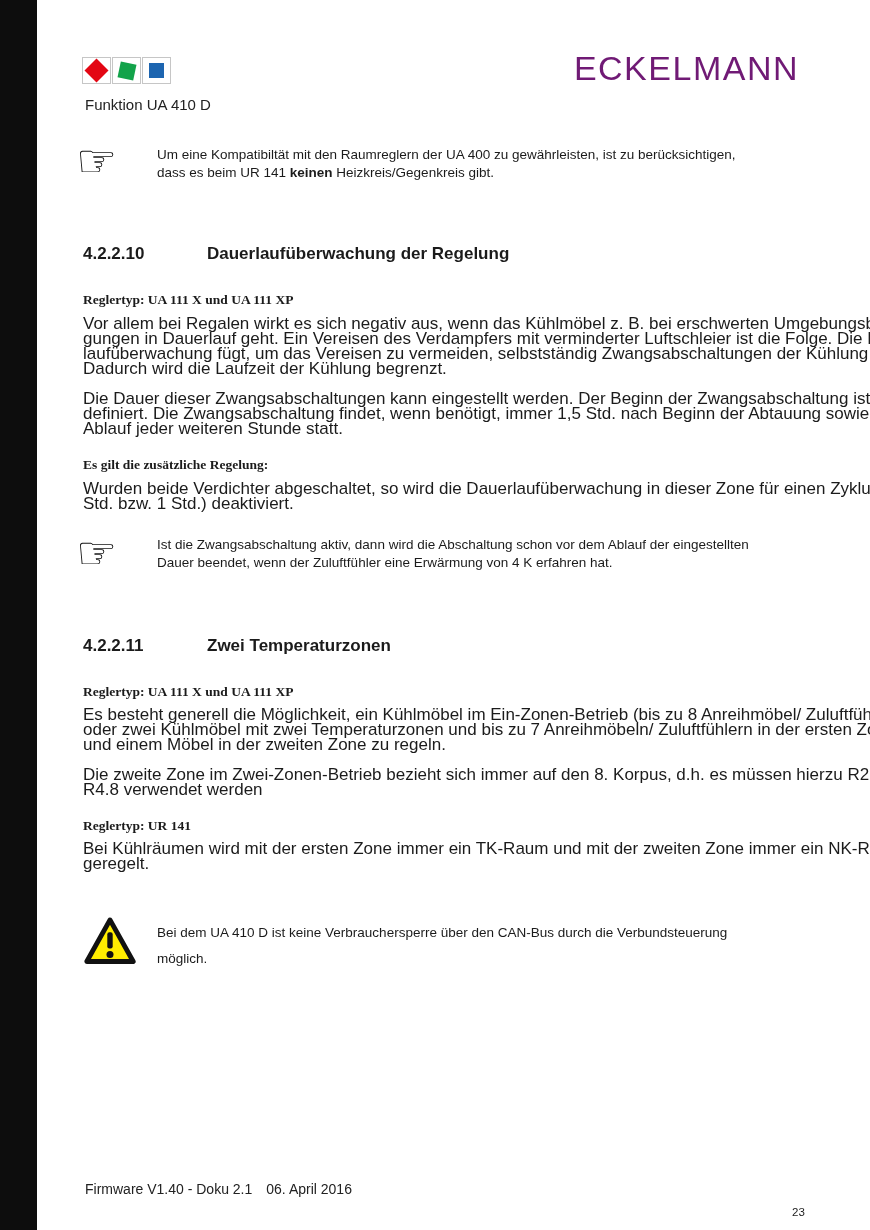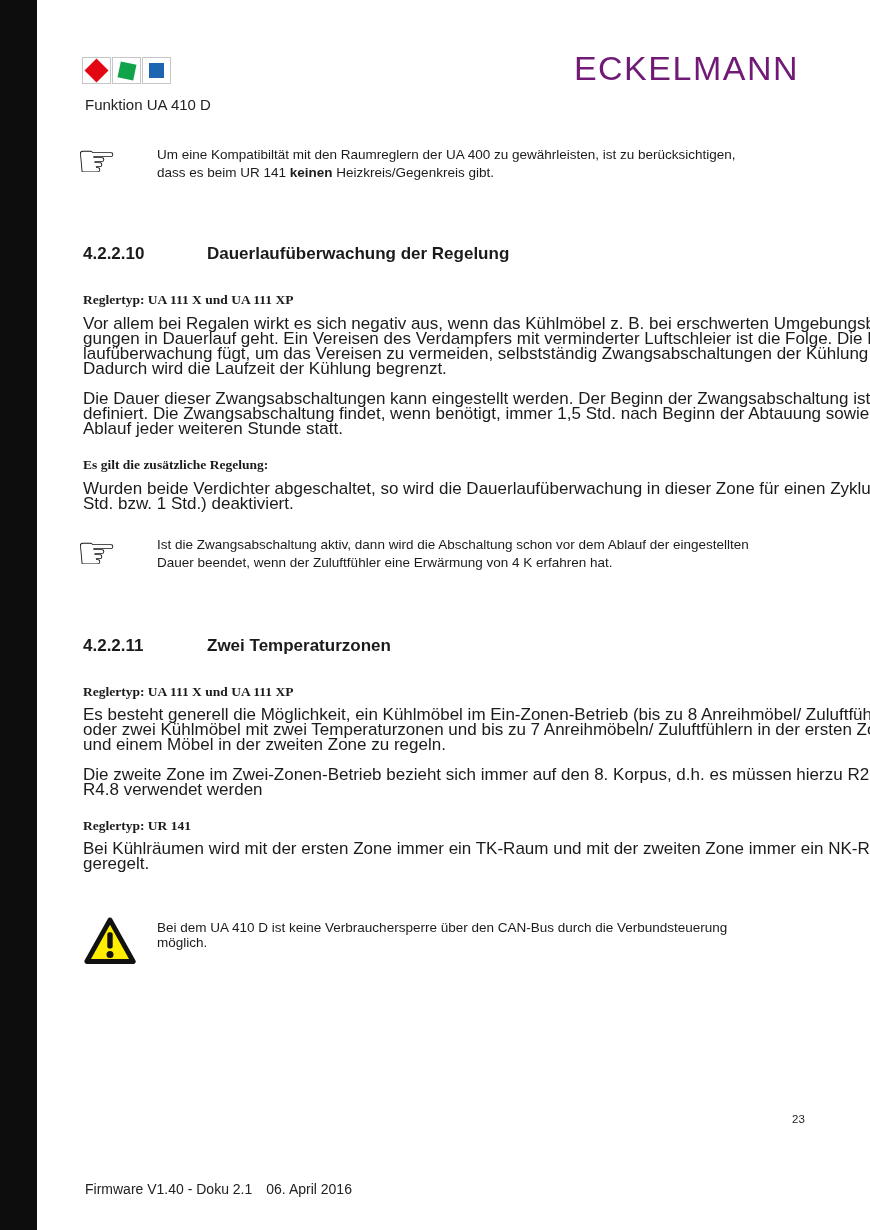--- a/index.html
+++ b/index.html
@@ -33,26 +33,26 @@
 
   
   .heading{position:absolute;left:83px;font-size:17px;font-weight:bold;white-space:nowrap;}
   .heading .num{display:inline-block;width:124px;}
   .subhead{position:absolute;left:83px;font-size:13.5px;font-weight:bold;white-space:nowrap;font-family:Liberation Serif, serif;}
   .para{position:absolute;left:83px;font-size:17px;line-height:15px;width:745px;}
   [data-bind-lines]{white-space:nowrap;}
 
   
   .warn-icon{position:absolute;left:83px;top:916px;}
-  .warn-text{position:absolute;left:157px;top:920px;font-size:13.5px;line-height:15px;}
+  .warn-text{position:absolute;left:157px;top:920px;font-size:13.5px;line-height:26px;}
 
   
   .footer-left{position:absolute;left:85px;top:1181px;font-size:14px;color:#222;}
   .footer-left .date{margin-left:14px;}
-  .page-num{position:absolute;left:792px;top:1113px;font-size:11.5px;color:#222;}
+  .page-num{position:absolute;left:792px;top:1206px;font-size:11.5px;color:#222;}
 </style>
 </head>
 <body>
 
 <div class="page">
 
   <div class="edge-bar"></div>
 
   <div class="logo">
     <div class="logo-box">

